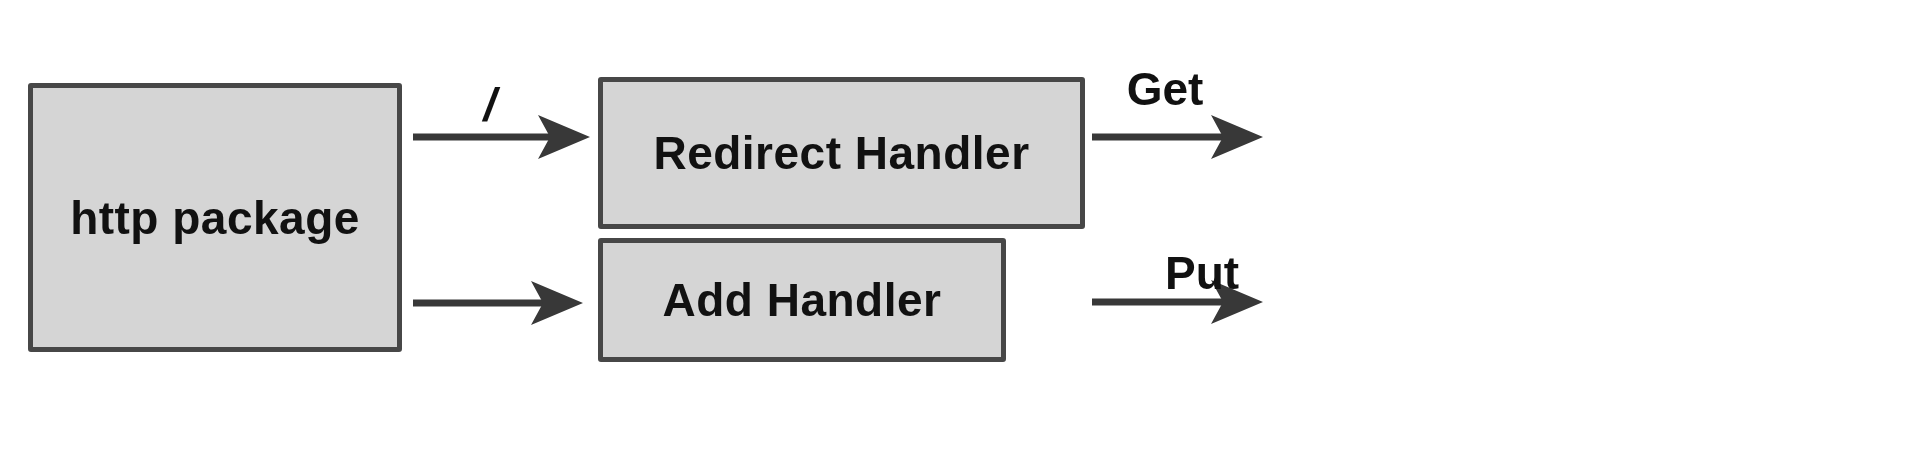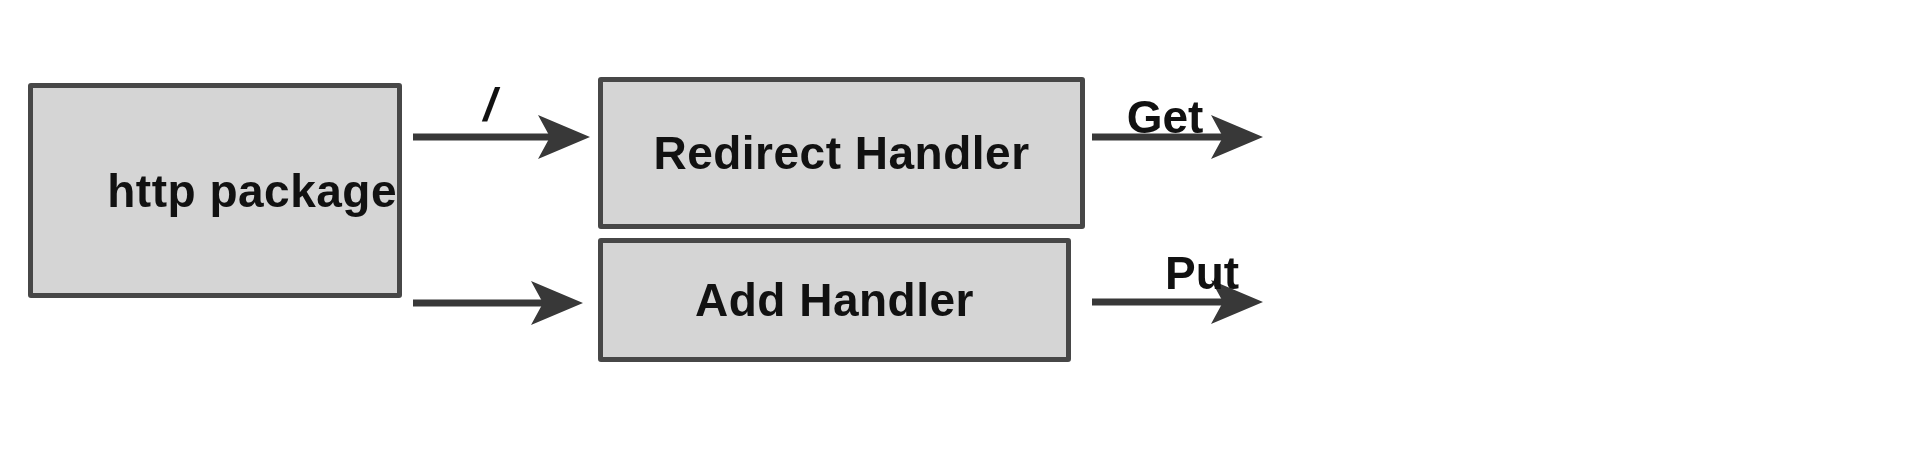--- a/index.html
+++ b/index.html
@@ -32,36 +32,36 @@
     align-items: center;
     justify-content: center;
   }
   .node-label {
     font-size: 46px;
     font-weight: bold;
     color: #111111;
     letter-spacing: 0.5px;
     white-space: nowrap;
   }
-  #node-http-package   { left: 28px;   top: 83px;  width: 374px; height: 215px; justify-content: flex-end; }
+  #node-http-package   { left: 28px;   top: 83px;  width: 374px; height: 269px; }
   #node-redirect-handler{ left: 598px; top: 77px;  width: 487px; height: 152px; }
-  #node-add-handler    { left: 598px;  top: 238px; width: 473px; height: 124px; }
+  #node-add-handler    { left: 598px;  top: 238px; width: 408px; height: 124px; }
   #node-urlstore       { left: 1273px; top: 27px;  width: 602px; height: 383px; }
   .edge-label {
     position: absolute;
     transform: translateX(-50%);
     font-size: 46px;
     font-weight: bold;
     color: #111111;
     white-space: nowrap;
     line-height: 1;
   }
   #edge-label-root { left: 490px;  top: 82px;  font-style: italic; }
   #edge-label-add  { left: 493px;  top: 248px; }
-  #edge-label-get  { left: 1165px; top: 94px;  }
+  #edge-label-get  { left: 1165px; top: 66px;  }
   #edge-label-put  { left: 1170px; top: 250px; margin-left: 32px; }
 </style>
 </head>
 <body>
 
 <div class="canvas">
 
   <svg class="edges-layer" viewBox="0 0 1922 450" xmlns="http://www.w3.org/2000/svg">
 
     <g stroke="#383838" fill="#383838">

